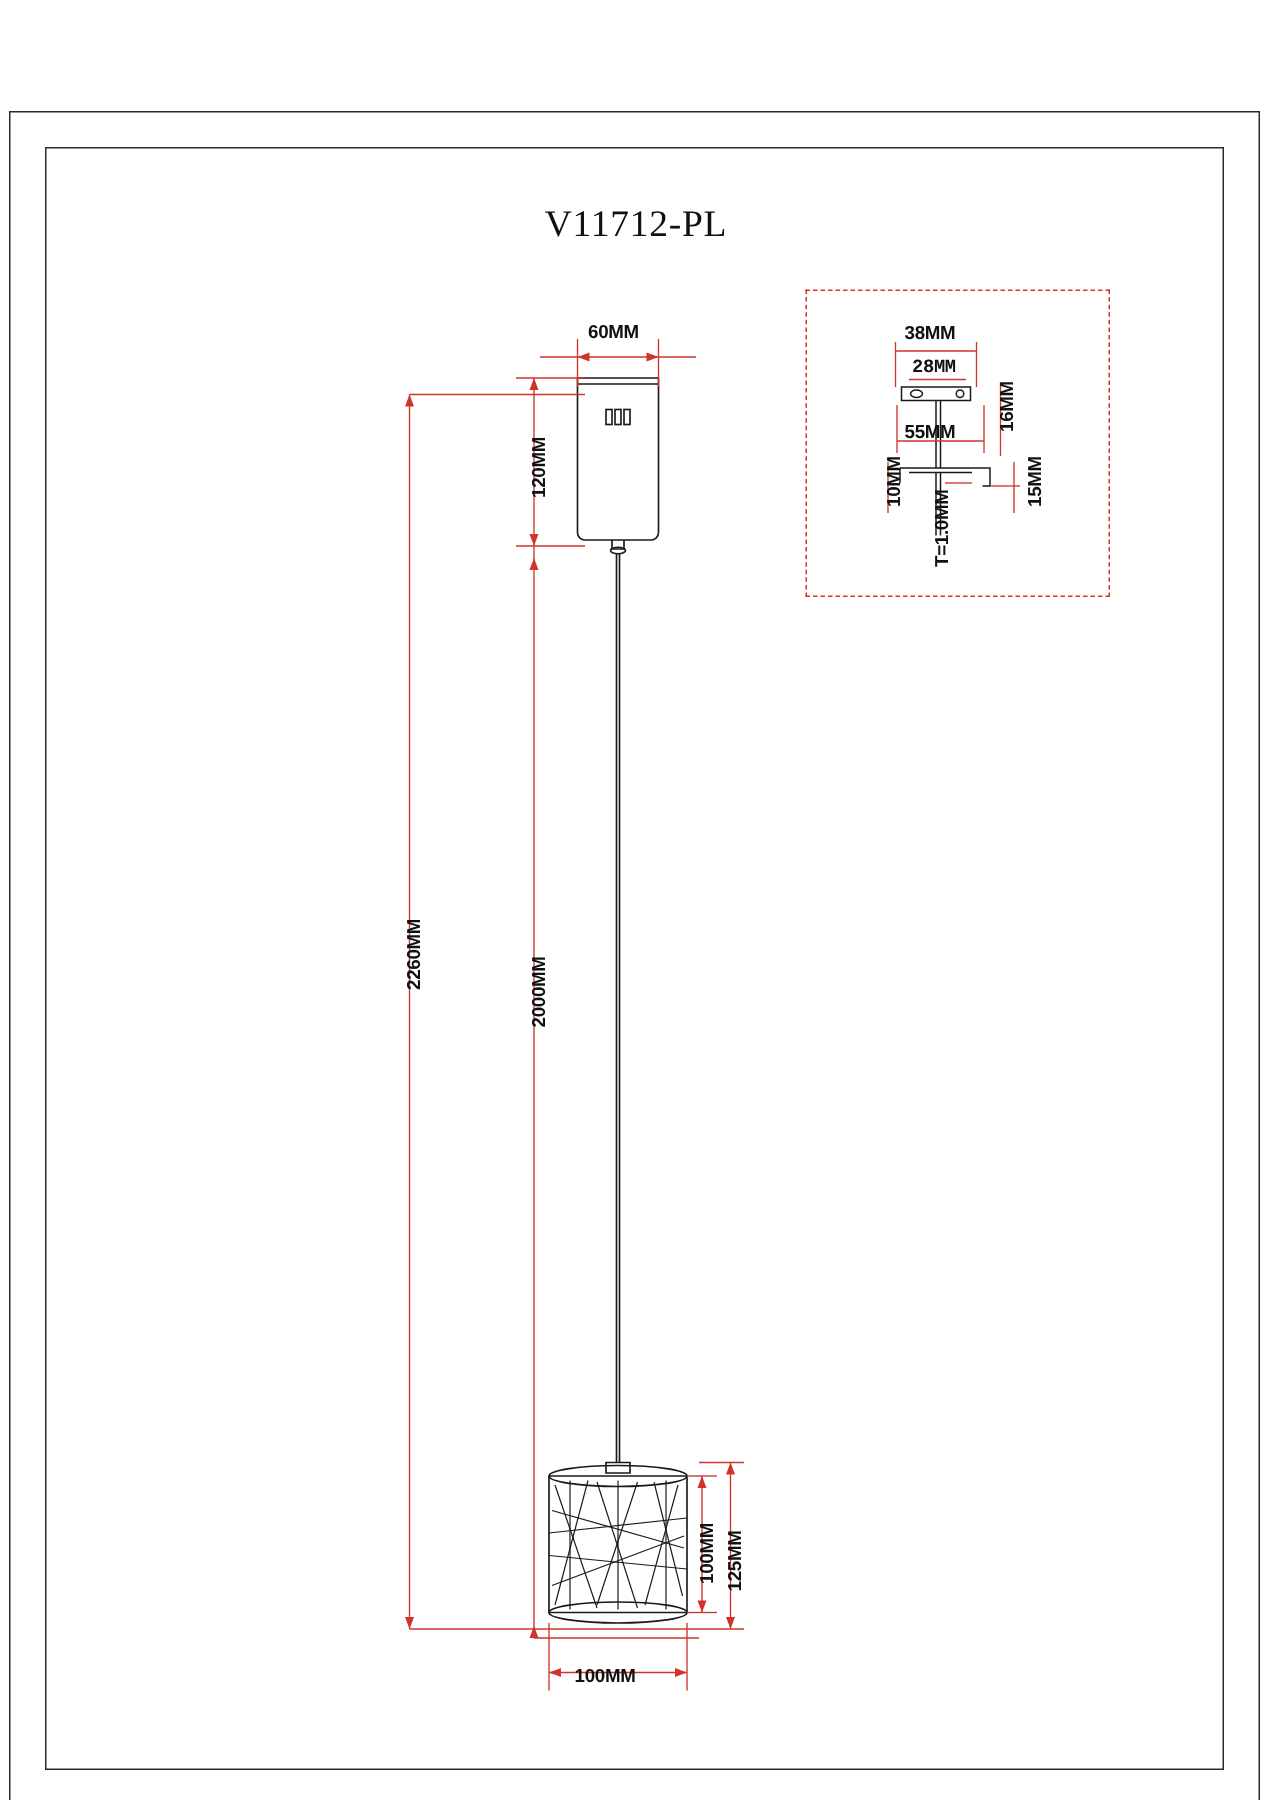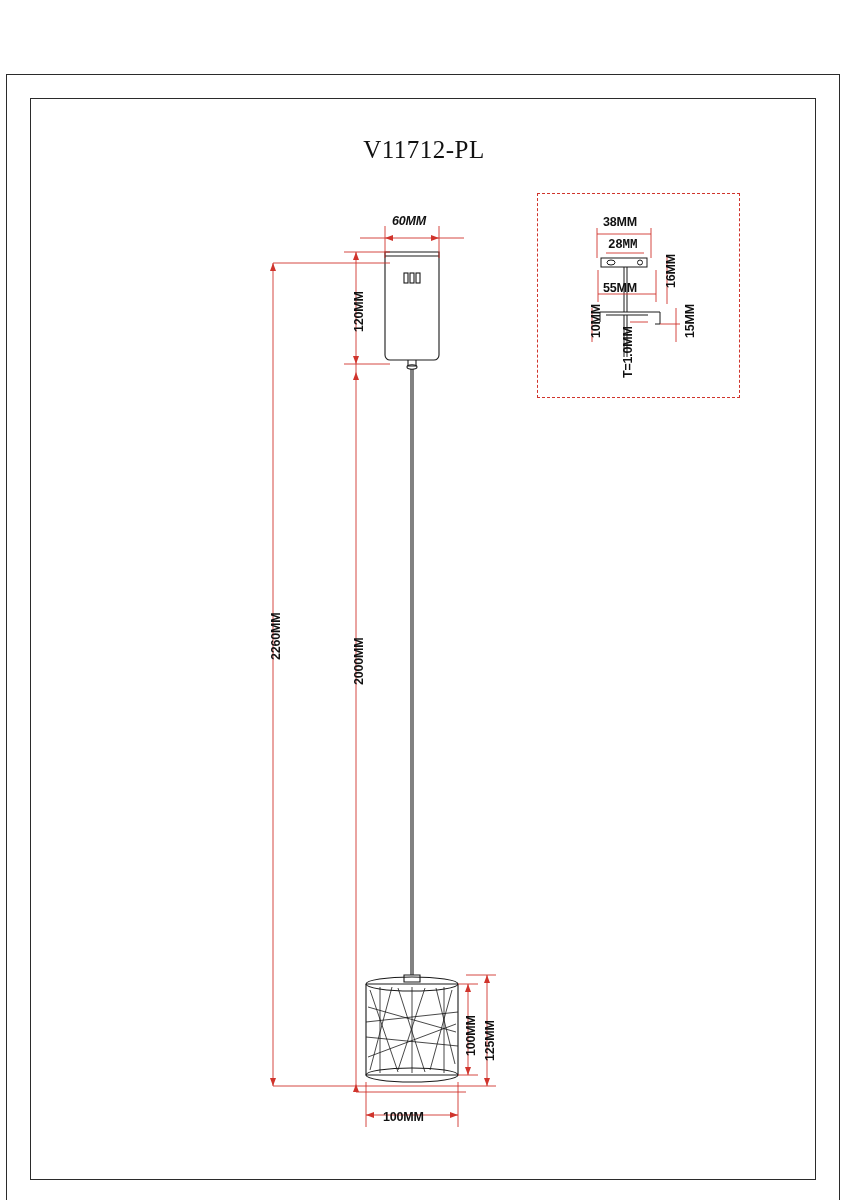--- a/index.html
+++ b/index.html
@@ -203,21 +203,21 @@
 
       <line x1="592" y1="296" x2="592" y2="330"></line>
 
       <line x1="676" y1="296" x2="676" y2="330"></line>
       <line x1="660" y1="312" x2="680" y2="312"></line>
 
       <line x1="630" y1="310" x2="648" y2="310"></line>
     </g>
   </svg>
 
-  <div class="dim" style="left:392px; top:202px;font-style:italic;">60MM</div>
+  <div class="dim" style="left:392px; top:202px;">60MM</div>
 
   <div class="dim v" style="left:352px; top:320px; transform: rotate(-90deg);">120MM</div>
 
   <div class="dim v" style="left:269px; top:648px; transform: rotate(-90deg);">2260MM</div>
 
   <div class="dim v" style="left:352px; top:673px; transform: rotate(-90deg);">2000MM</div>
 
   <div class="dim v" style="left:464px; top:1044px; transform: rotate(-90deg);">100MM</div>
 
   <div class="dim v" style="left:483px; top:1049px; transform: rotate(-90deg);">125MM</div>

